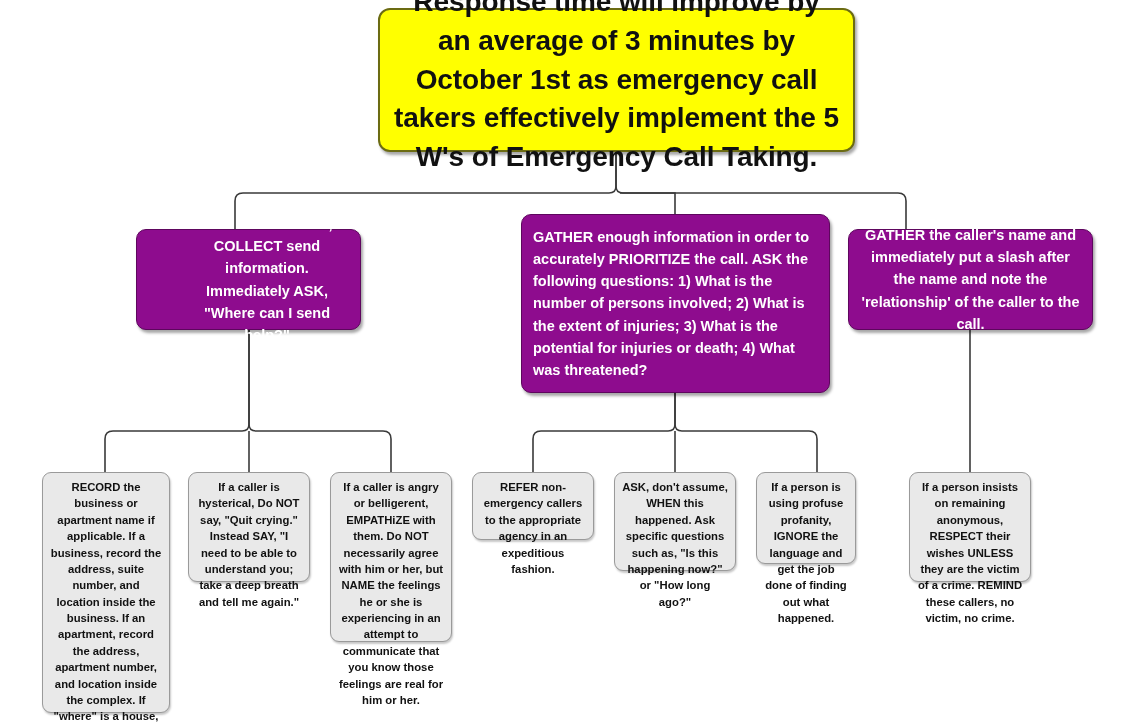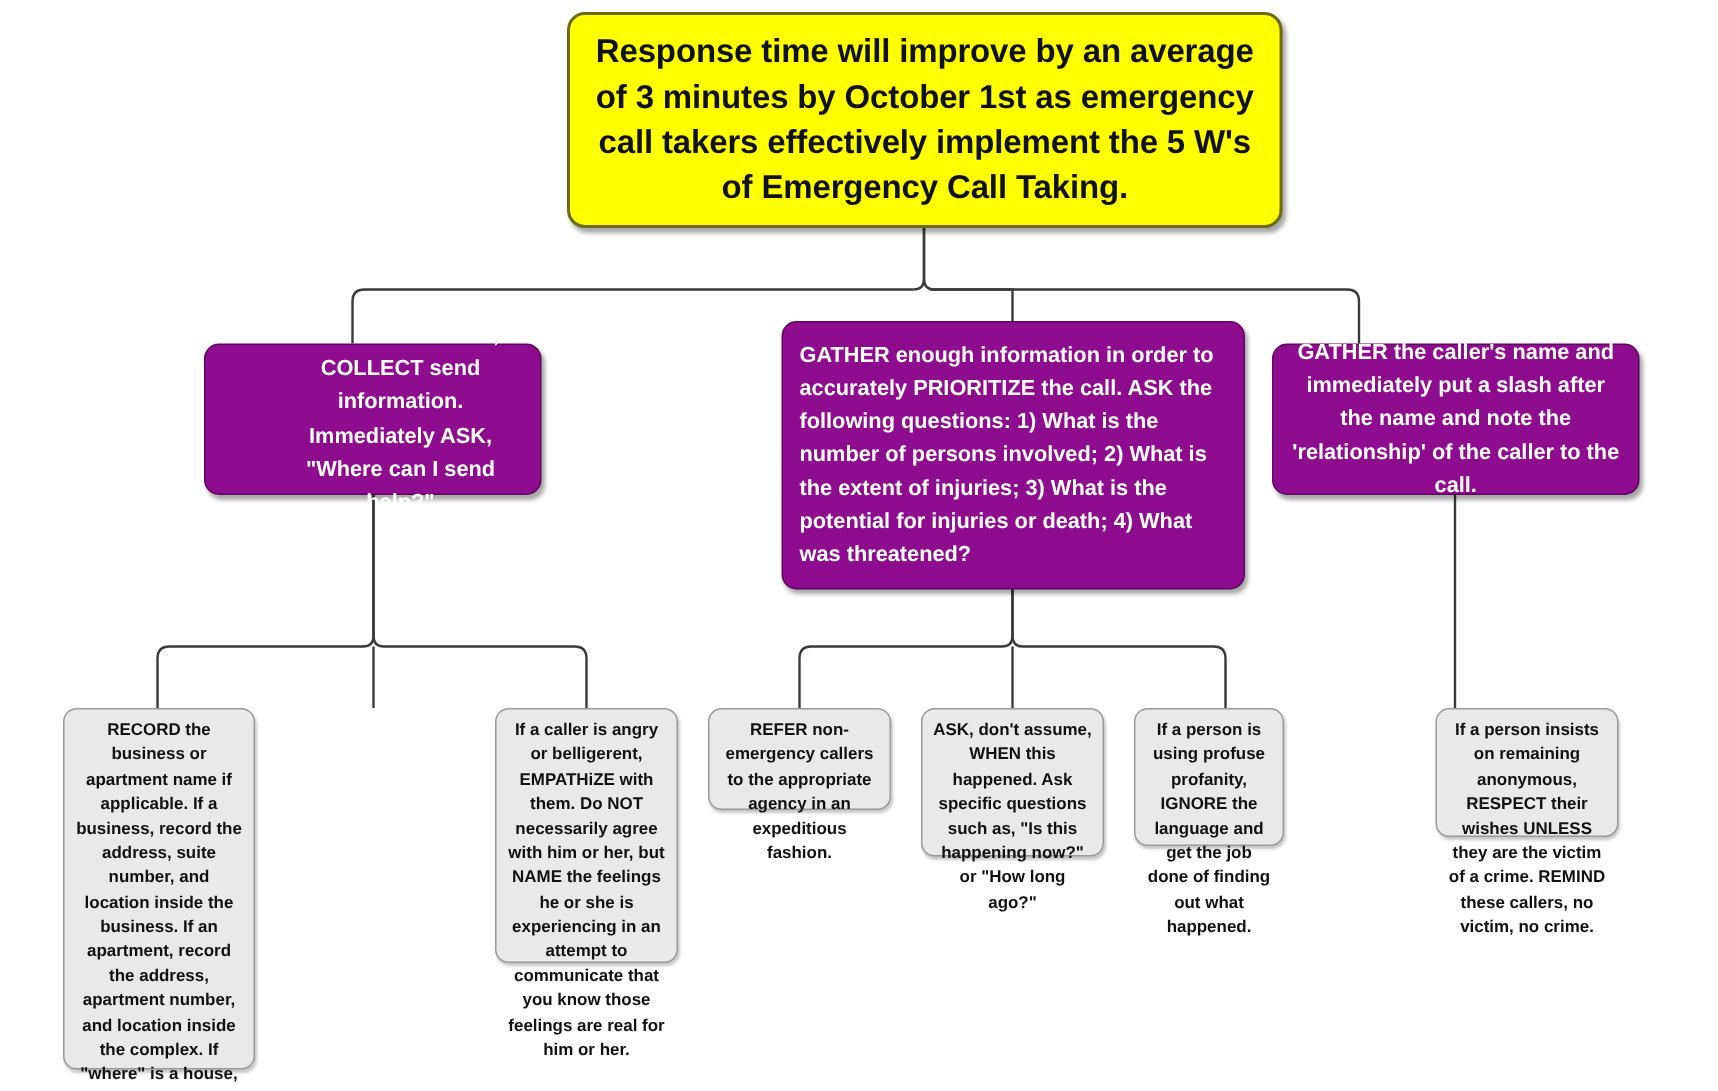--- a/index.html
+++ b/index.html
@@ -36,21 +36,21 @@
     text-align: center;
   }
   
   .node-root {
     background: #FFFF00;
     border: 2px solid #6b6b12;
     border-radius: 12px;
     box-shadow: 2px 3px 3px rgba(0,0,0,0.35);
     color: #111111;
     font-weight: bold;
-    font-size: 22px;
+    font-size: 28px;
     line-height: 1.38;
     padding: 10px 14px;
     letter-spacing: -0.1px;
   }
   
   .node-l1 {
     background: #8e0c8e;
     border: 1px solid #5e065e;
     border-radius: 10px;
     box-shadow: 2px 3px 3px rgba(0,0,0,0.35);
@@ -121,34 +121,37 @@
   </div>
 
   <div class="node node-l1 center-text" style="left:848px; top:229px; width:245px; height:101px;">
     <span class="txt">GATHER the caller's name and immediately put a slash after the name and note the 'relationship' of the caller to the call.</span>
   </div>
 
   <div class="node node-l2" style="left:42px; top:472px; width:128px; height:241px;">
     <span class="txt">RECORD the business or apartment name if applicable. If a business, record the address, suite number, and location inside the business. If an apartment, record the address, apartment number, and location inside the complex. If "where" is a house, record the street address, color, and description of the home.</span>
   </div>
 
+  <div class="node node-l2" style="left:188px; top:472px; width:122px; height:110px;">
+    <span class="txt">If a caller is hysterical, Do NOT say, "Quit crying." Instead SAY, "I need to be able to understand you; take a deep breath and tell me again."</span>
+  </div>
 
   <div class="node node-l2" style="left:330px; top:472px; width:122px; height:170px;">
     <span class="txt">If a caller is angry or belligerent, EMPATHiZE with them. Do NOT necessarily agree with him or her, but NAME the feelings he or she is experiencing in an attempt to communicate that you know those feelings are real for him or her.</span>
   </div>
 
   <div class="node node-l2" style="left:472px; top:472px; width:122px; height:68px;">
     <span class="txt">REFER non-emergency callers to the appropriate agency in an expeditious fashion.</span>
   </div>
 
   <div class="node node-l2" style="left:614px; top:472px; width:122px; height:99px;">
     <span class="txt">ASK, don't assume, WHEN this happened. Ask specific questions such as, "Is this happening now?" or "How long ago?"</span>
   </div>
 
   <div class="node node-l2" style="left:756px; top:472px; width:100px; height:92px;">
     <span class="txt">If a person is using profuse profanity, IGNORE the language and get the job done of finding out what happened.</span>
   </div>
 
-  <div class="node node-l2" style="left:909px; top:472px; width:122px; height:86px;margin-left:48px;">
+  <div class="node node-l2" style="left:909px; top:472px; width:122px; height:110px;">
     <span class="txt">If a person insists on remaining anonymous, RESPECT their wishes UNLESS they are the victim of a crime. REMIND these callers, no victim, no crime.</span>
   </div>
 
 </div>
 
 </body></html>

